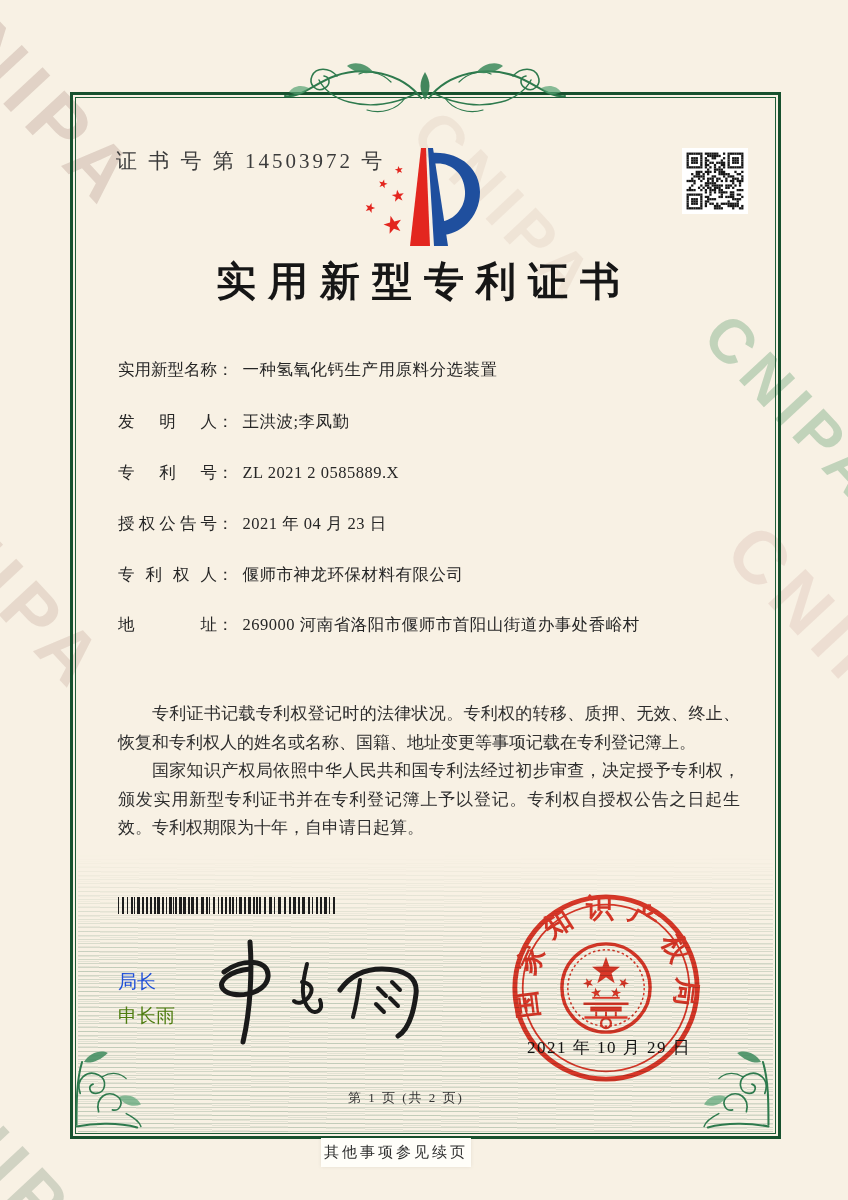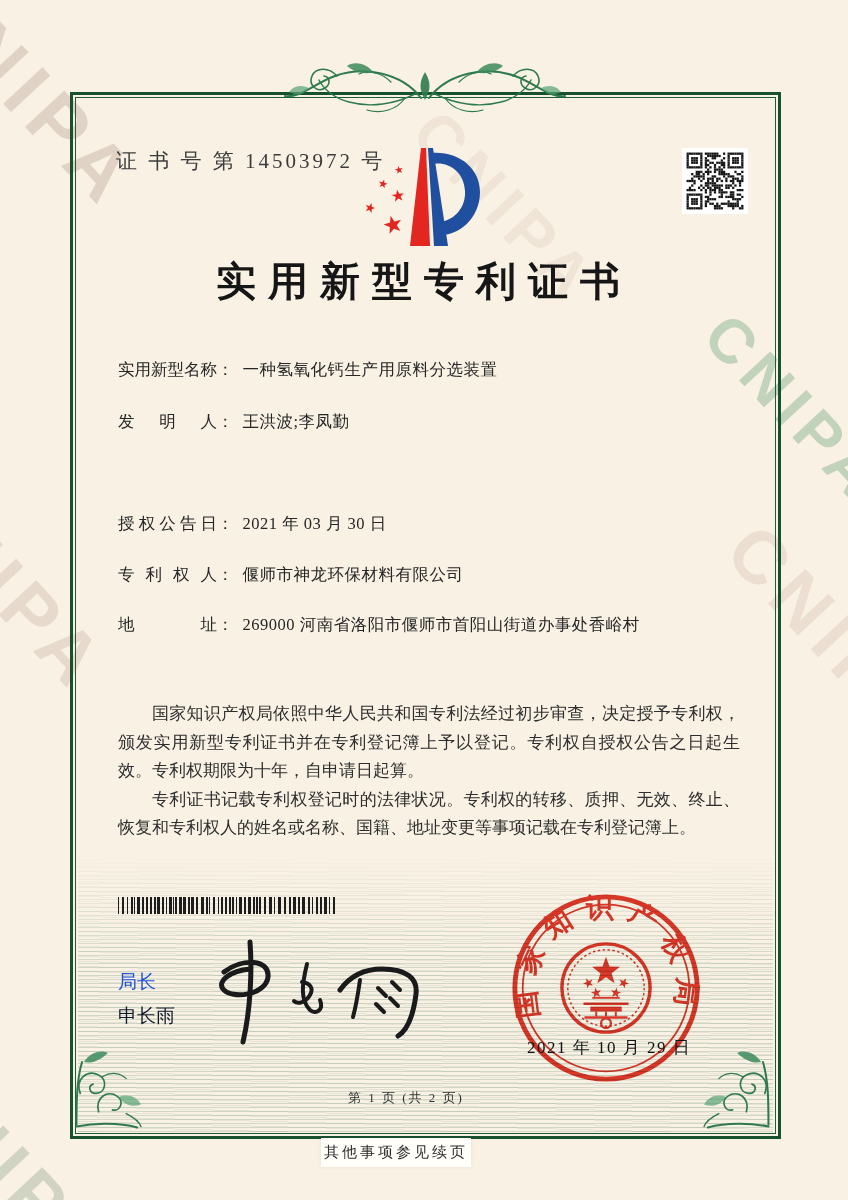--- a/index.html
+++ b/index.html
@@ -37,21 +37,21 @@
   .fvalue{margin-left:9px;letter-spacing:.5px;}
   .grant2{position:absolute;left:332px;top:0;}
   .body-text{position:absolute;left:118px;top:700px;width:622px;font-size:17px;line-height:28.5px;
              text-align:justify;color:#2e2e2e;}
   .body-text p{margin:0;text-indent:2em;}
   .barcode{position:absolute;left:118px;top:897px;width:222px;height:17px;}
   .barcode i{position:absolute;top:0;bottom:0;background:#1d1d1d;}
   .officer-title{position:absolute;left:118px;top:969px;font-family:"Liberation Sans","DejaVu Sans",sans-serif;
                  font-size:19px;color:#1d4ed8;}
   .officer-name{position:absolute;left:118px;top:1003px;font-family:Liberation Serif, serif;
-                font-size:19px;color:#0f172a;}
+                font-size:19px;color:#4d7c0f;}
   .signature{position:absolute;left:200px;top:936px;}
   .seal{position:absolute;left:508px;top:890px;mix-blend-mode:multiply;opacity:.93;}
   .seal-date{position:absolute;left:527px;top:1036px;font-size:17px;letter-spacing:1.5px;color:#131313;z-index:5;}
   .page-num{position:absolute;left:118px;top:1089px;width:576px;text-align:center;font-size:13px;letter-spacing:2px;color:#333;}
   .note-box{position:absolute;left:321px;top:1138px;width:150px;padding:5px 0;background:#fffef9;
             box-shadow:0 0 4px rgba(0,0,0,.08);text-align:center;font-size:15px;letter-spacing:3px;color:#2e2e2e;}
 </style>
 </head>
 <body>
 
@@ -449,33 +449,36 @@
     </svg>
 
   <div class="title">实用新型专利证书</div>
 
   <div class="frow" style="top:359px">
     <span class="flabel">实用新型名称</span><span>：</span><span class="fvalue">一种氢氧化钙生产用原料分选装置</span>
   </div>
   <div class="frow" style="top:411px">
     <span class="flabel">发明人</span><span>：</span><span class="fvalue">王洪波;李凤勤</span>
   </div>
+  <div class="frow" style="top:462px">
+    <span class="flabel">专利号</span><span>：</span><span class="fvalue">ZL 2021 2 0585889.X</span>
+  </div>
   <div class="frow" style="top:513px">
-    <span class="flabel">授权公告日</span><span>：</span><span class="fvalue">2021 年 03 月 30 日</span>
+    <span class="flabel">授权公告号</span><span>：</span><span class="fvalue">2021 年 04 月 23 日</span>
   </div>
   <div class="frow" style="top:564px">
     <span class="flabel">专利权人</span><span>：</span><span class="fvalue">偃师市神龙环保材料有限公司</span>
   </div>
   <div class="frow" style="top:614px">
     <span class="flabel">地址</span><span>：</span><span class="fvalue">269000 河南省洛阳市偃师市首阳山街道办事处香峪村</span>
   </div>
 
   <div class="body-text">
+    <p>专利证书记载专利权登记时的法律状况。专利权的转移、质押、无效、终止、恢复和专利权人的姓名或名称、国籍、地址变更等事项记载在专利登记簿上。</p>
     <p>国家知识产权局依照中华人民共和国专利法经过初步审查，决定授予专利权，颁发实用新型专利证书并在专利登记簿上予以登记。专利权自授权公告之日起生效。专利权期限为十年，自申请日起算。</p>
-    <p>专利证书记载专利权登记时的法律状况。专利权的转移、质押、无效、终止、恢复和专利权人的姓名或名称、国籍、地址变更等事项记载在专利登记簿上。</p>
   </div>
 
   <div class="barcode">
       <i style="left:0px;width:1px"></i>
       <i style="left:4px;width:2px"></i>
       <i style="left:9px;width:1px"></i>
       <i style="left:13px;width:2px"></i>
       <i style="left:16px;width:1px"></i>
       <i style="left:19px;width:3px"></i>
       <i style="left:24px;width:2px"></i>

